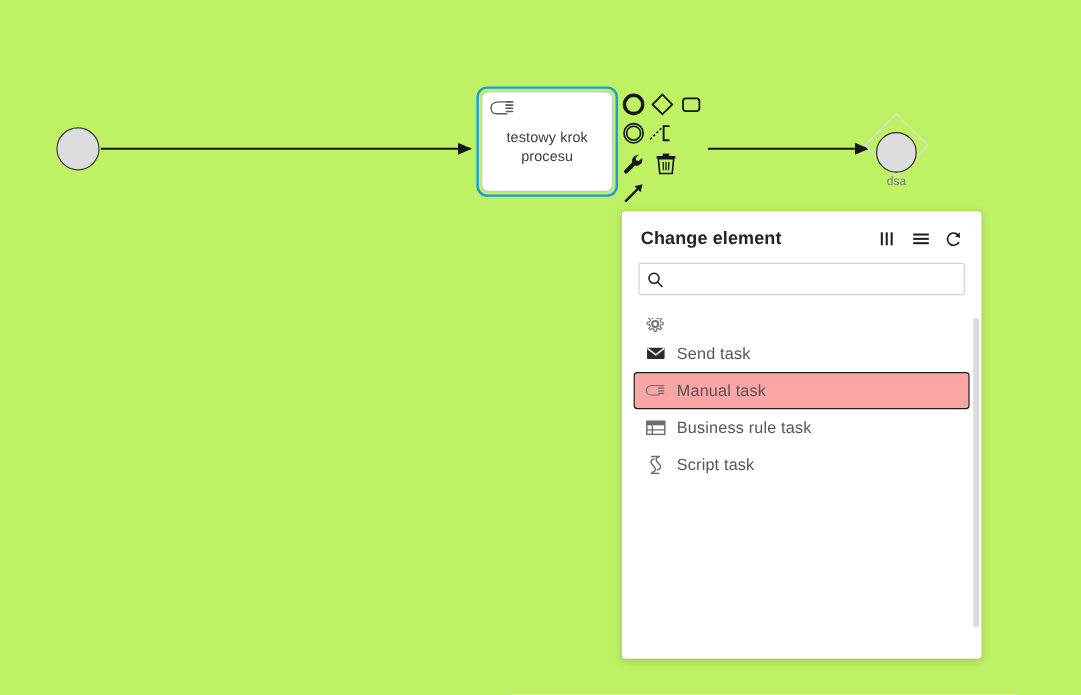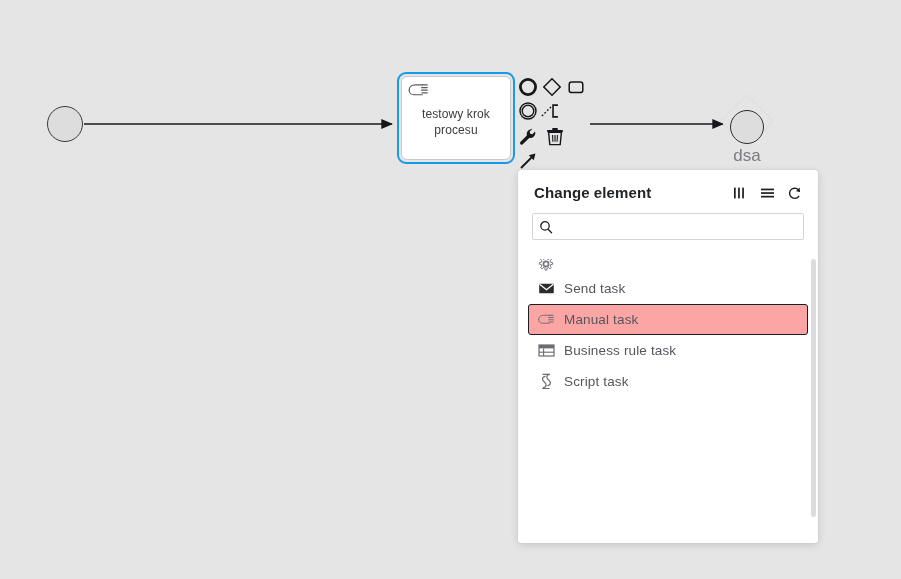--- a/index.html
+++ b/index.html
@@ -13,21 +13,21 @@
     font-family: "Liberation Sans", sans-serif;
     overflow: hidden;
     position: relative;
     -webkit-font-smoothing: antialiased;
   }
 
   
   #canvas {
     position: absolute;
     inset: 0;
-    background: #e5e5e5;
+    background: #bef264;
   }
   #canvas svg.diagram-layer {
     position: absolute;
     left: 0;
     top: 0;
     width: 901px;
     height: 579px;
     overflow: visible;
   }
 
@@ -125,21 +125,21 @@
     background: #dddddd;
     border: 1.8px solid #2e2e30;
     box-sizing: border-box;
   }
   .end-label {
     position: absolute;
     left: 0;
     top: 50px;
     width: 60px;
     text-align: center;
-    font-size: 17px;
+    font-size: 10px;
     color: #7b7b80;
   }
 
   
   .context-pad {
     position: absolute;
     left: 517px;
     top: 76px;
     width: 76px;
     height: 96px;
@@ -151,21 +151,21 @@
     display: flex;
     align-items: center;
     justify-content: center;
     cursor: pointer;
   }
 
   
   #popup {
     position: absolute;
     left: 518px;
-    top: 170px;
+    top: 176px;
     width: 300px;
     height: 373px;
     background: #ffffff;
     border-radius: 3px;
     box-shadow: 0 2px 8px rgba(0,0,0,.13), 0 0 1px rgba(0,0,0,.2);
     box-sizing: border-box;
     display: flex;
     flex-direction: column;
     overflow: hidden;
   }

